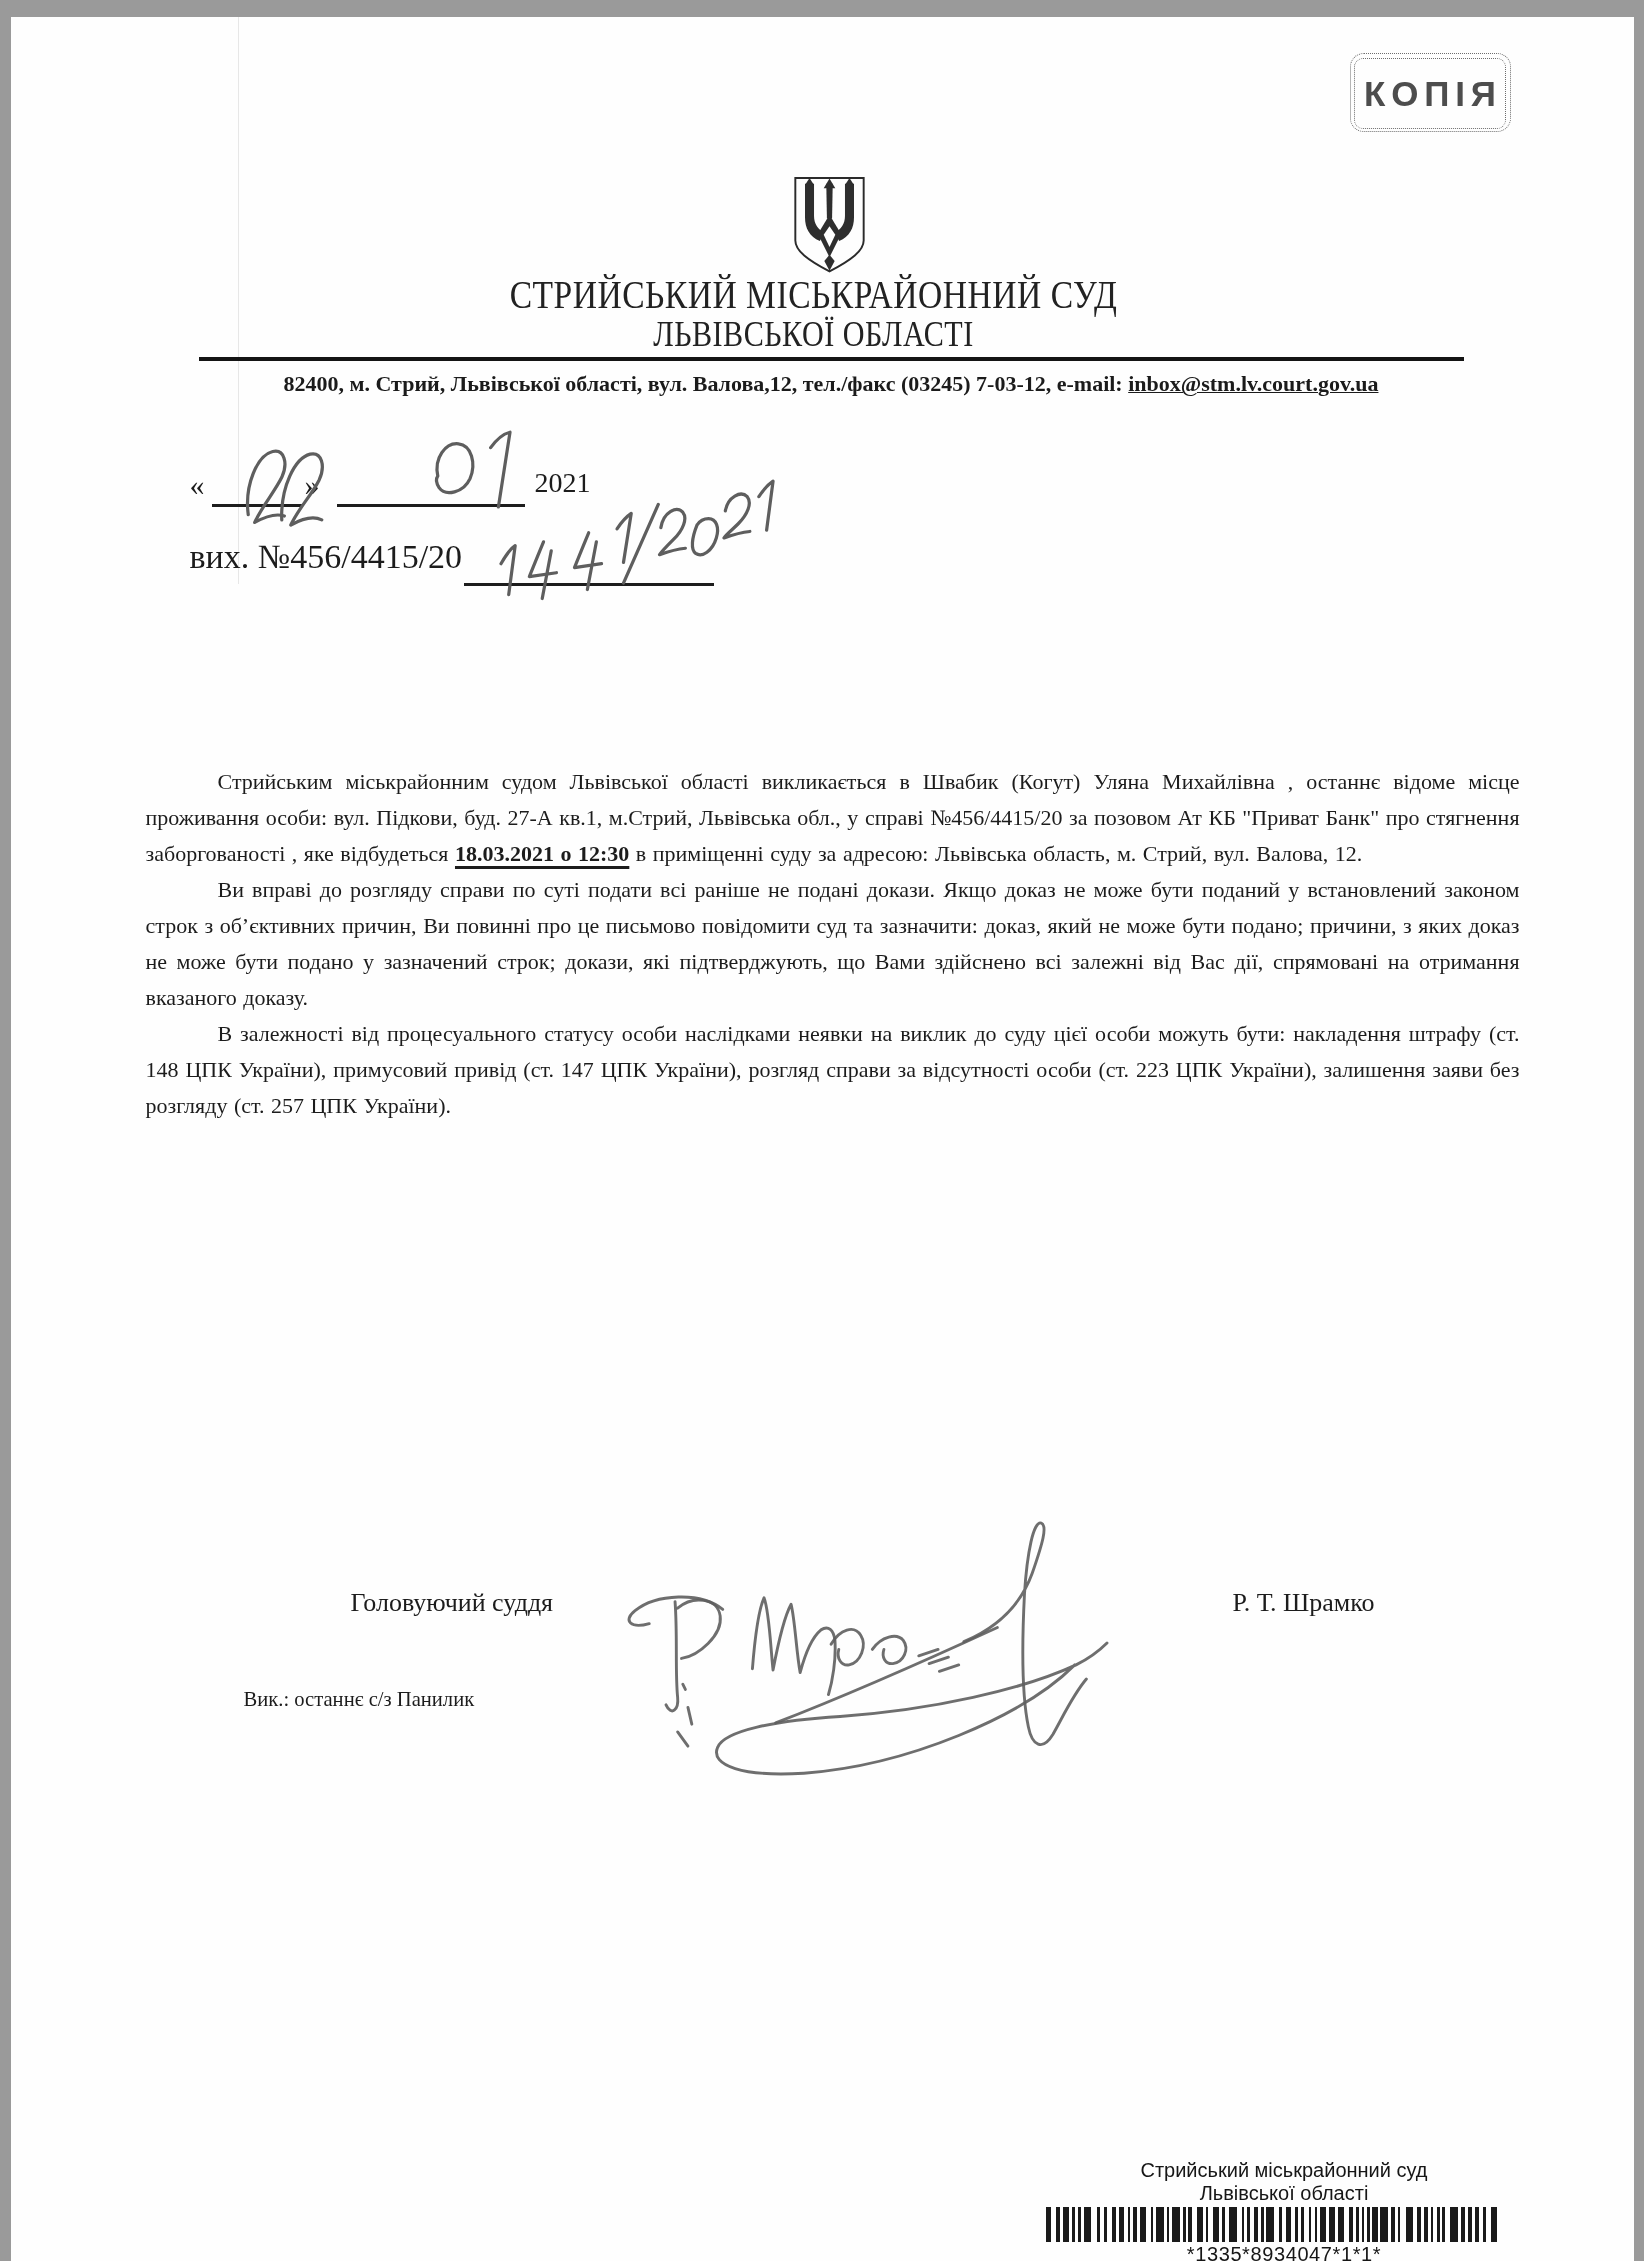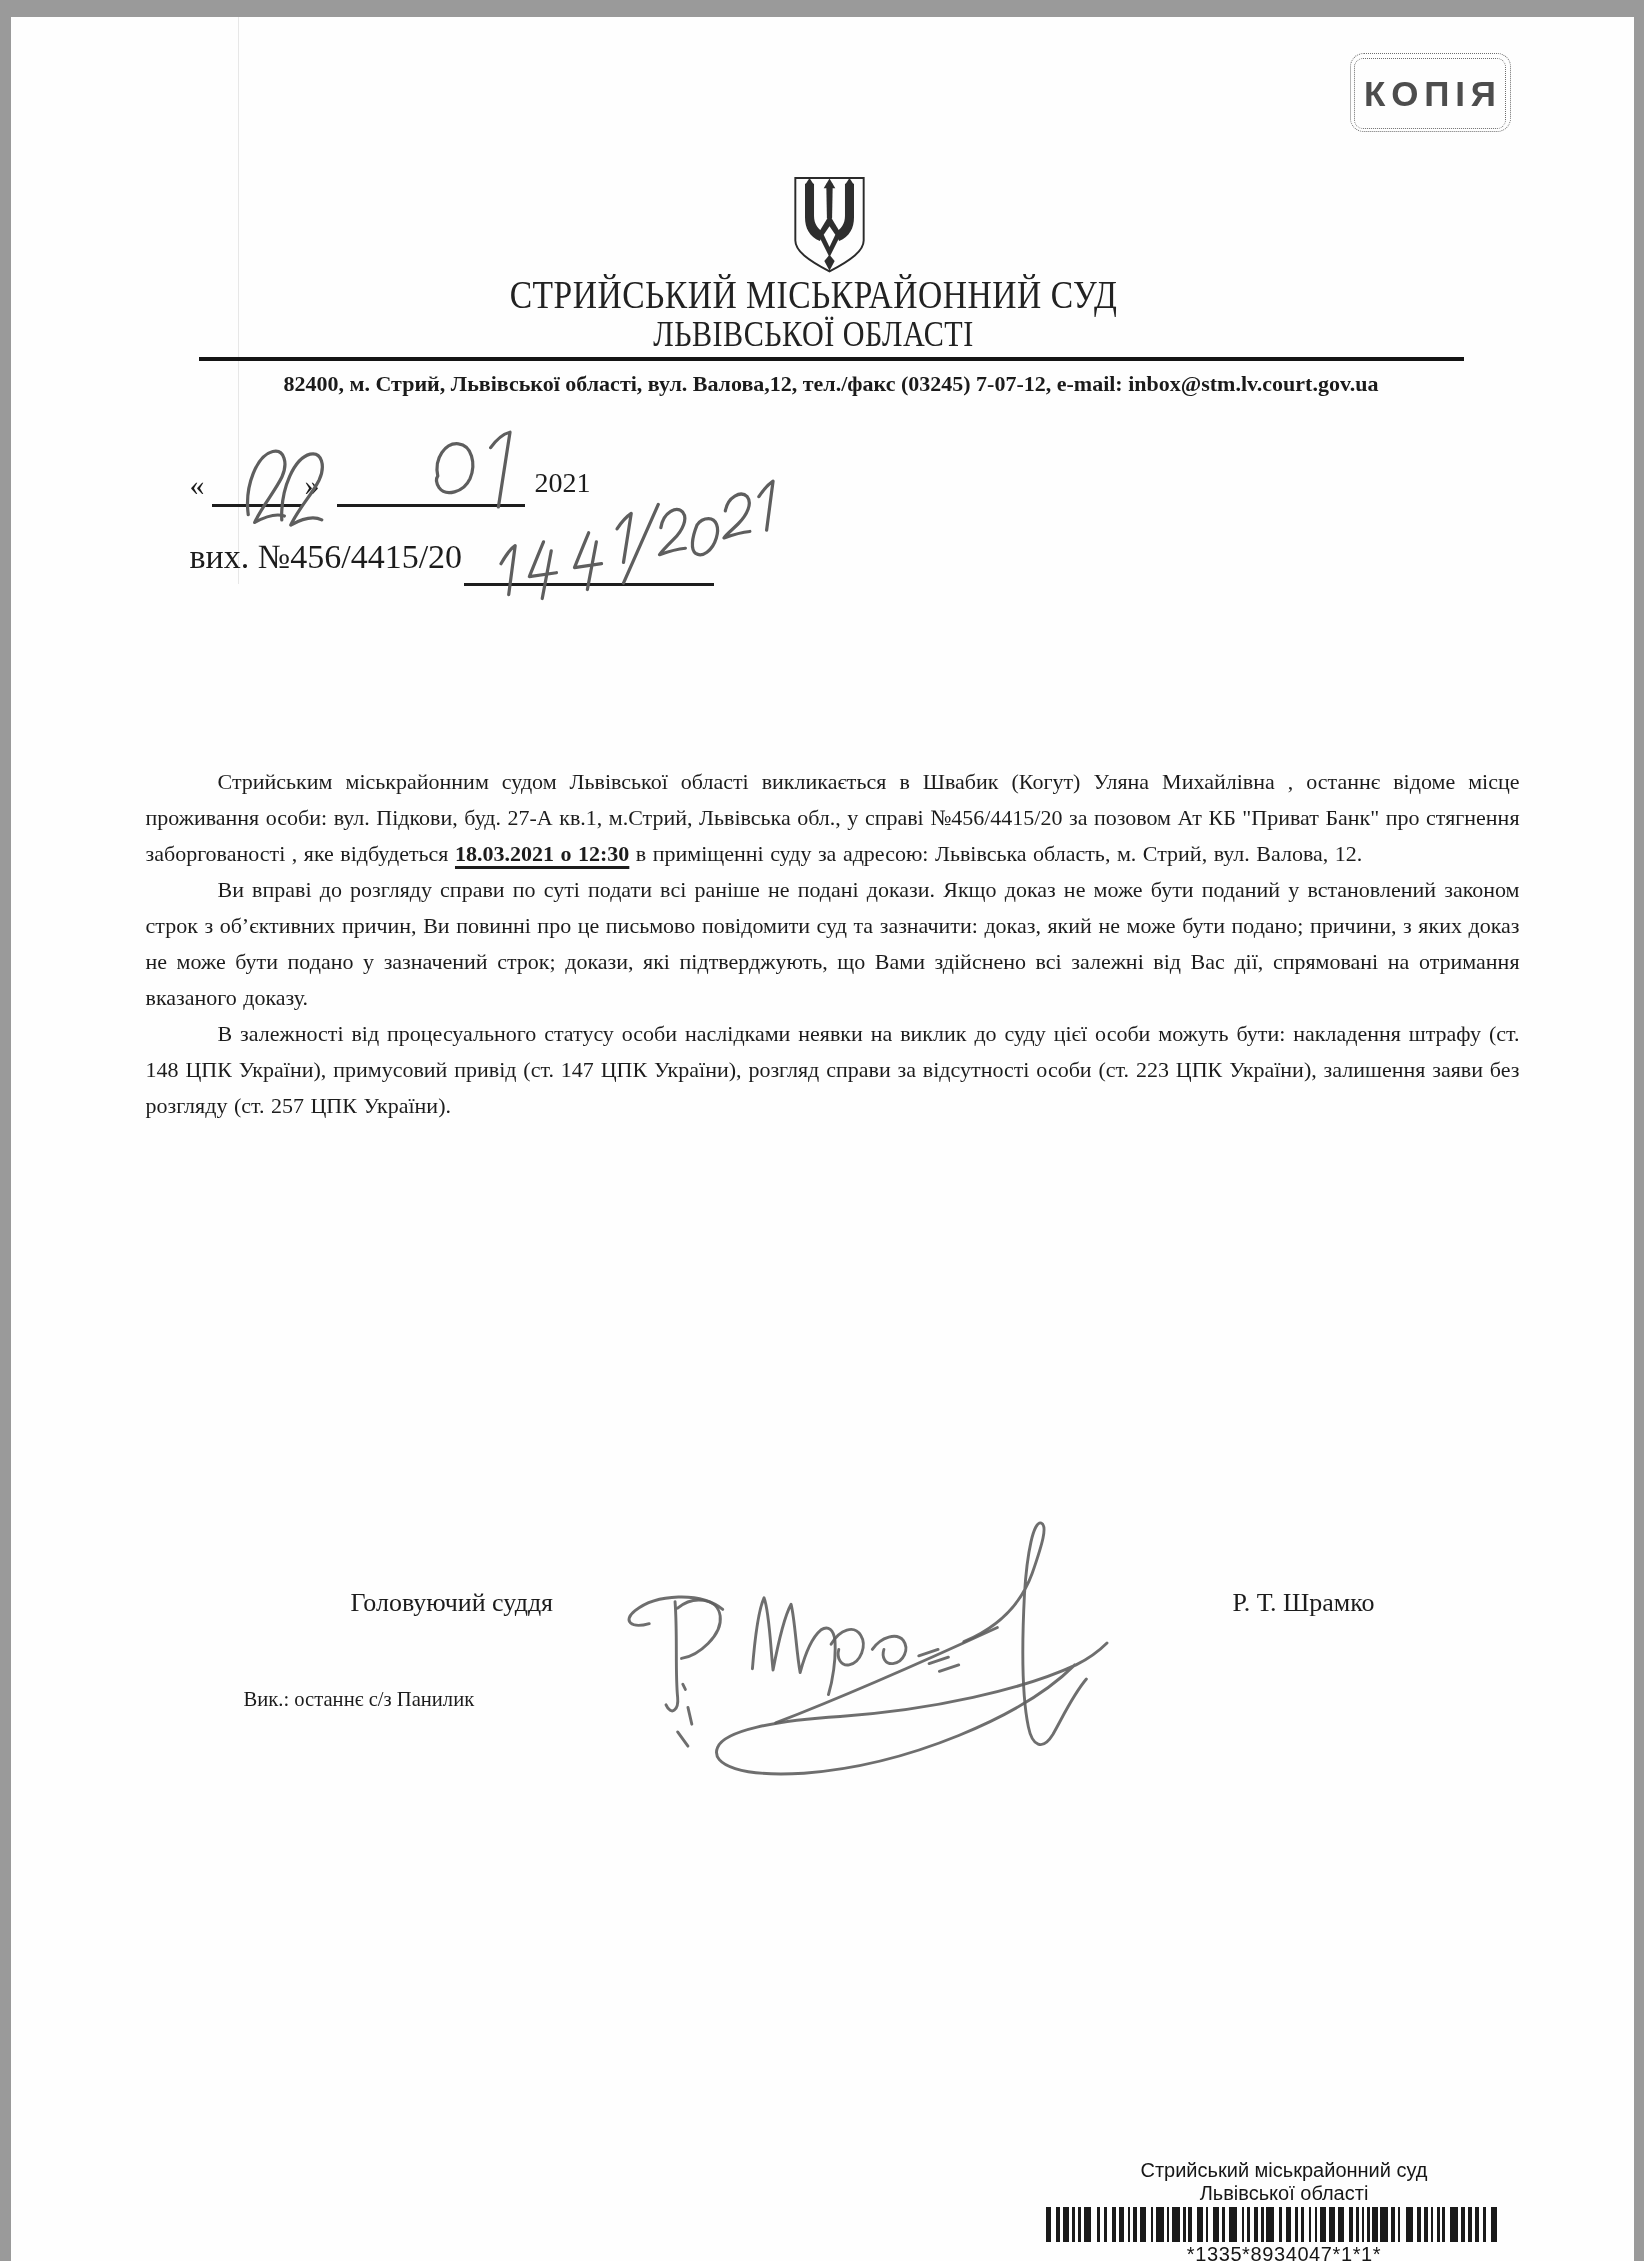--- a/index.html
+++ b/index.html
@@ -15,21 +15,21 @@
              letter-spacing:5.8px;padding-left:5.8px;color:#4d4d4d;}
 
   
   .emblem{position:absolute;left:781px;top:159px;width:75px;height:98px;}
   .court1{position:absolute;top:255px;left:16px;width:1573px;text-align:center;font-size:39px;
           letter-spacing:0.6px;transform:scaleX(.86);white-space:nowrap;color:#222;}
   .court2{position:absolute;top:298px;left:16px;width:1573px;text-align:center;font-size:35px;
           letter-spacing:0.6px;transform:scaleX(.86);white-space:nowrap;color:#222;}
   .rule{position:absolute;top:340px;left:188px;width:1265px;height:3.9px;background:#141414;}
   .address{position:absolute;top:354px;left:188px;width:1265px;text-align:center;font-size:22px;font-weight:bold;color:#1b1b1b;}
-  .email{text-decoration-thickness:1.3px;}
+  .email{text-decoration:underline;text-decoration-thickness:1.3px;}
 
   
   .q{position:absolute;font-size:30px;color:#1b1b1b;}
   .q-open{left:179px;top:451px;}
   .q-close{left:294px;top:451px;}
   .ul{position:absolute;height:2.6px;background:#1d1d1d;}
   .ul-day{left:201px;top:487px;width:90px;}
   .ul-month{left:326px;top:487px;width:188px;}
   .ul-num{left:453px;top:566px;width:250px;}
   .yr{position:absolute;left:524px;top:450px;font-size:28px;}
@@ -85,21 +85,21 @@
       <path d="M20,14 L27,3 L34,14 Z"></path>
       <path d="M96,12 L82,12 L82,62 C82,74 76,83 66,88 L73,101 C89,94 96,81 96,64 Z"></path>
       <path d="M96,14 L89,3 L82,14 Z"></path>
     </g>
     <path d="M58,78 L67,91 L58,110 L49,91 Z" fill="#fefefe"></path>
   </svg>
 
   <div class="court1">СТРИЙСЬКИЙ МІСЬКРАЙОННИЙ СУД</div>
   <div class="court2">ЛЬВІВСЬКОЇ ОБЛАСТІ</div>
   <div class="rule"></div>
-  <div class="address"><span>82400, м. Стрий, Львівської області, вул. Валова,12, тел./факс (03245) 7-07-12, e-mail: </span><span class="email">inbox@stm.lv.court.gov.ua</span></div>
+  <div class="address"><span>82400, м. Стрий, Львівської області, вул. Валова,12, тел./факс (03245) 7-03-12, e-mail: </span><span class="email">inbox@stm.lv.court.gov.ua</span></div>
 
   <span class="q q-open">«</span>
   <div class="ul ul-day"></div>
   <span class="q q-close">»</span>
   <div class="ul ul-month"></div>
   <span class="yr">2021</span>
   <span class="vykh">вих. №456/4415/20</span>
   <div class="ul ul-num"></div>
 
 

